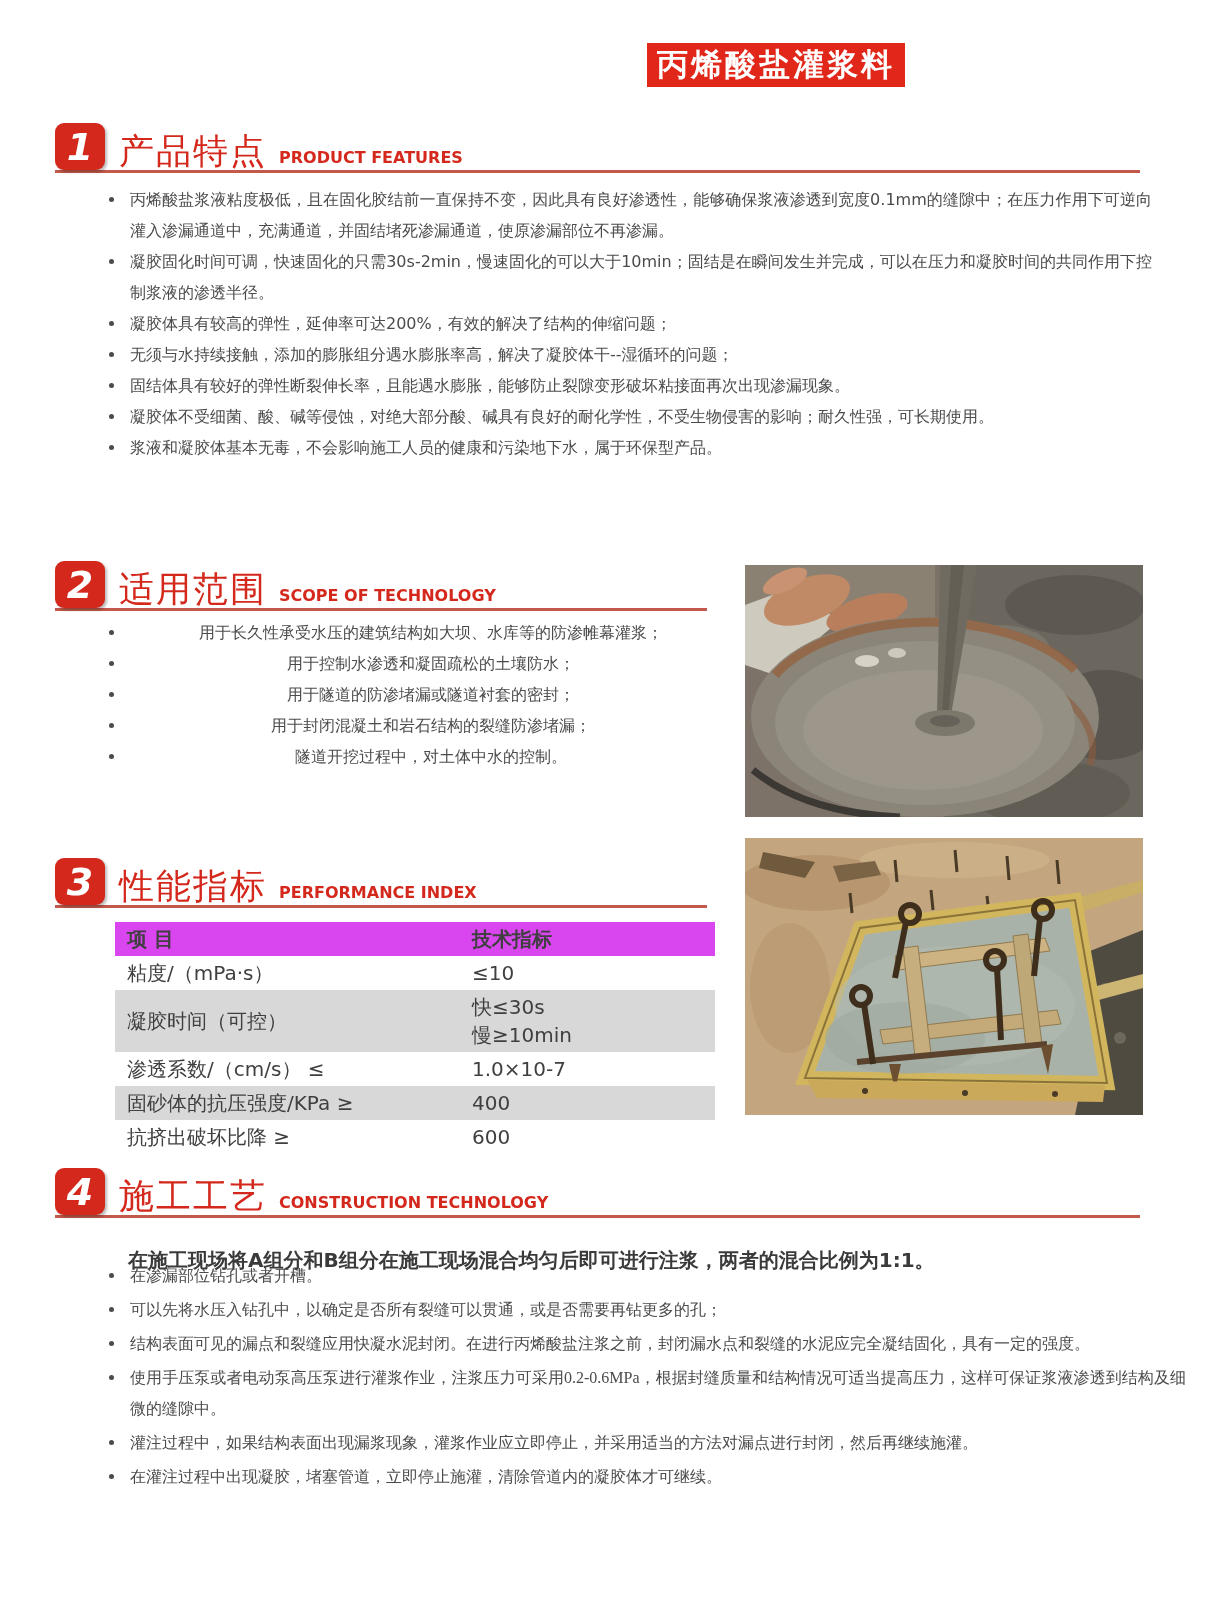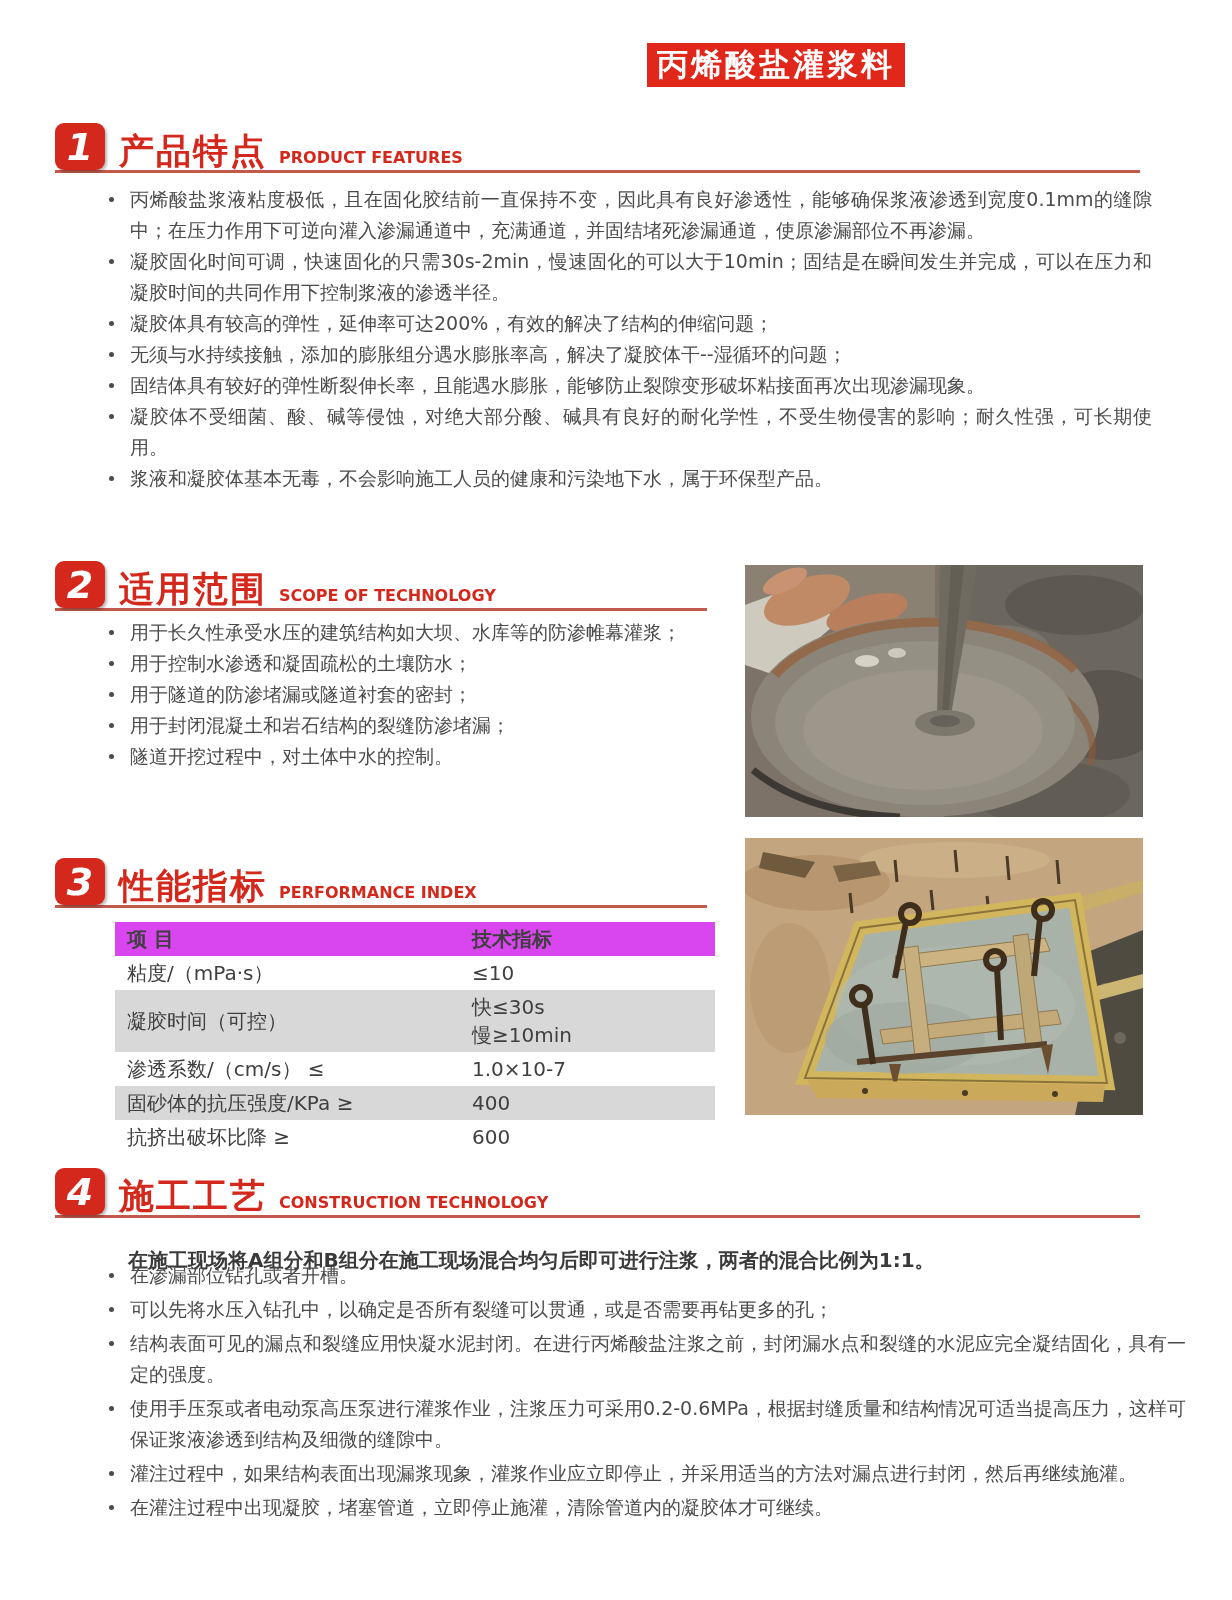--- a/index.html
+++ b/index.html
@@ -48,21 +48,21 @@
     font-style: italic;
     display: flex;
     align-items: center;
     justify-content: center;
     box-shadow: 2px 2px 3px rgba(0,0,0,.28);
     flex: 0 0 auto;
   }
   .sec-title {
     color: #d4281c;
     font-size: 35px;
-    font-weight: bold;
+    font-weight: normal;
     line-height: 1;
     margin: 0 0 1px 14px;
     letter-spacing: 2px;
     white-space: nowrap;
   }
   .sec-sub {
     color: #d4281c;
     font-size: 16px;
     font-weight: bold;
     margin: 0 0 3px 12px;
@@ -72,36 +72,36 @@
   #sec2-header { left: 55px; top: 561px; width: 652px; }
   #sec3-header { left: 55px; top: 858px; width: 652px; }
   #sec4-header { left: 55px; top: 1168px; width: 1085px; }
 
   
   ul.bullets {
     position: absolute;
     list-style: none;
     margin: 0; padding: 0;
     color: #4b4b4b;
-    font-size: 19px;
+    font-size: 16px;
     line-height: 31px;
     text-align: justify;
   }
   ul.bullets li { position: relative; padding-left: 30px; }
   ul.bullets li::before {
     content: "";
     position: absolute;
     left: 9px; top: 13px;
     width: 5px; height: 5px;
     border-radius: 50%;
     background: #4b4b4b;
   }
   #sec1-list { left: 100px; top: 184px; width: 1052px; }
-  #sec2-list { left: 100px; top: 617px; width: 632px; text-align: left; }
-  #sec4-list { left: 100px; top: 1260px; width: 1086px; }
+  #sec2-list { left: 100px; top: 617px; width: 632px; text-align: center; }
+  #sec4-list { left: 100px; top: 1260px; width: 1086px; font-family: Liberation Serif, serif; }
   #sec4-list li { margin-bottom: 3px; }
 
   
   .intro {
     position: absolute;
     left: 128px; top: 1226px; width: 1062px;
     font-size: 20px;
     font-weight: bold;
     color: #3a3a3a;
     line-height: 28px;

